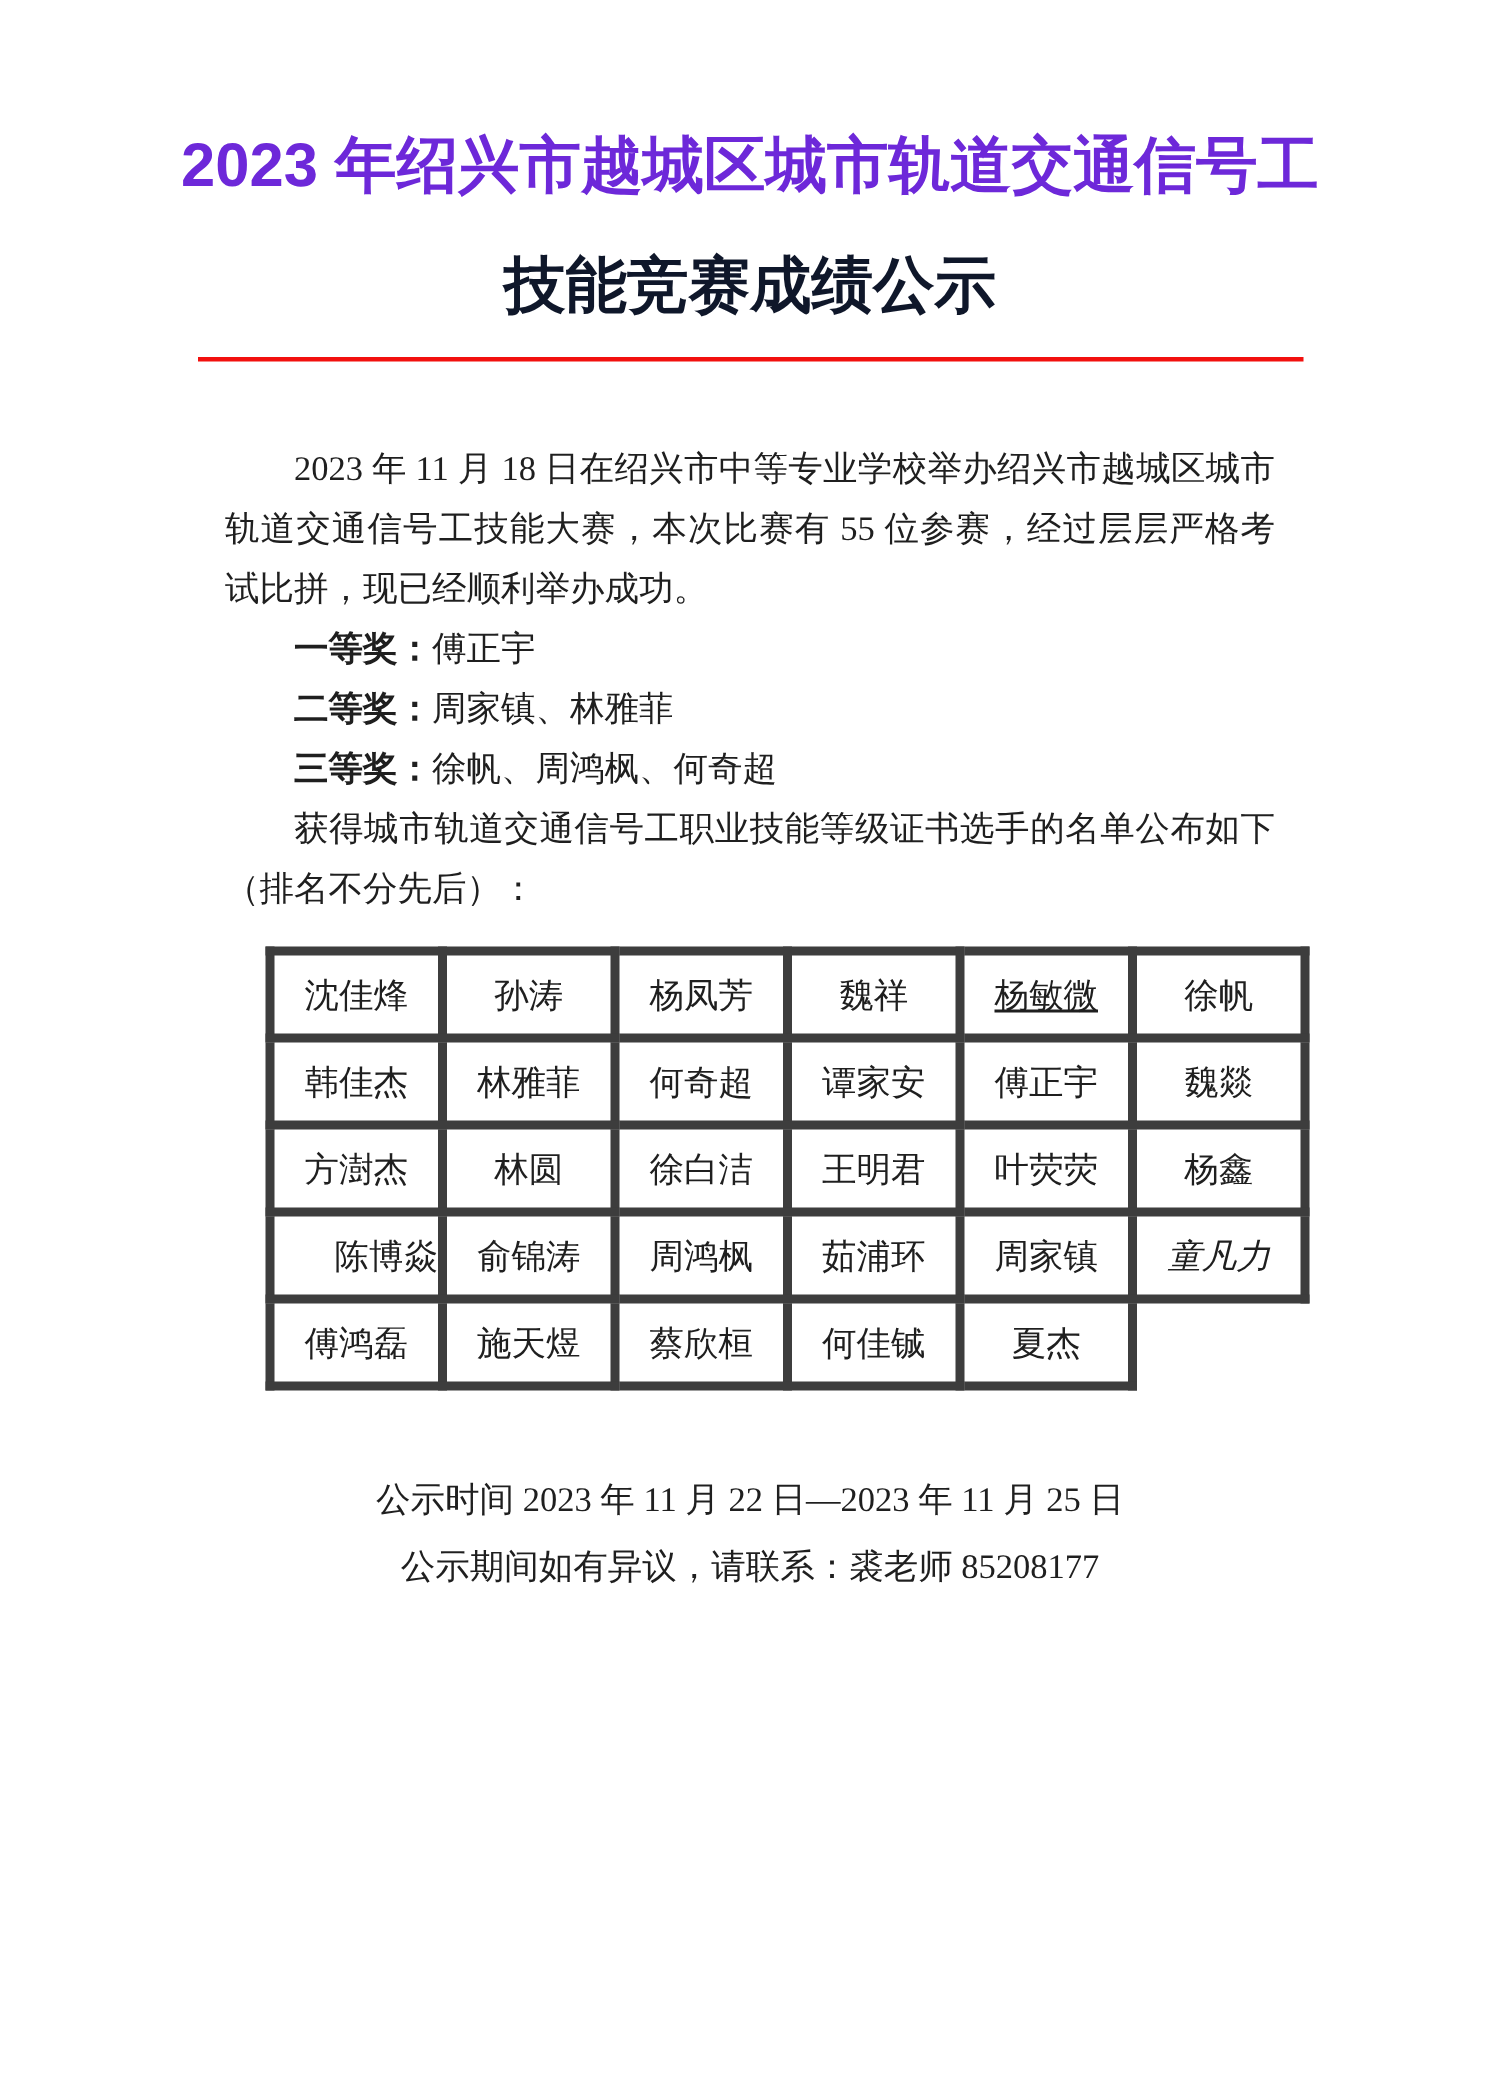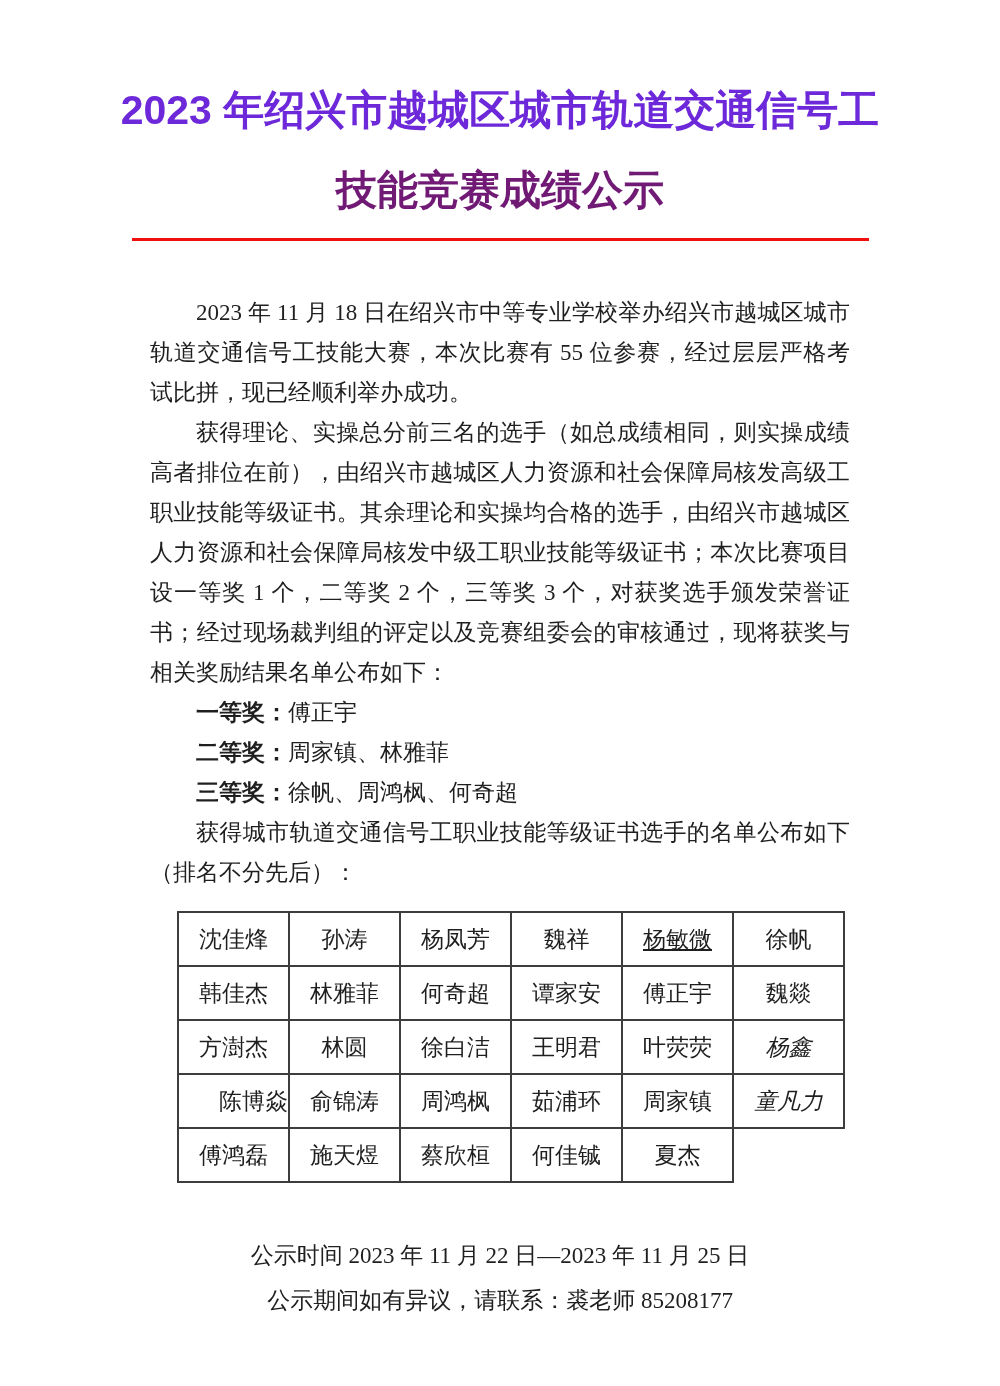--- a/index.html
+++ b/index.html
@@ -41,47 +41,46 @@
   .award-label { font-weight: bold; }
   .results-table {
     border-collapse: collapse;
     margin: 18px 0 0 177px;
     table-layout: fixed;
   }
   .results-table td {
     width: 109px;
     height: 52px;
     padding: 0;
-    border: 2px solid #15803d;
+    border: 6px solid #15803d;
     text-align: center;
     vertical-align: middle;
     font-size: 23px;
   }
   .results-table td.ghost { border: none; }
   .footer-block {
     margin-top: 50px;
     text-align: center;
     font-size: 23px;
     line-height: 45px;
   }
 </style>
 </head>
 <body>
 
 <div class="page">
 
   <div class="title-block">
     <div class="title-line" style="color: #6d28d9;">2023 年绍兴市越城区城市轨道交通信号工</div>
-    <div class="title-line" style="color: #701a75;">技能竞赛成绩公示</div>
+    <div class="title-line" style="color: #0f172a;">技能竞赛成绩公示</div>
   </div>
   <div class="title-rule" style="background: rgb(242, 16, 14);"></div>
 
   <div class="body-text">
     <p class="para">2023 年 11 月 18 日在绍兴市中等专业学校举办绍兴市越城区城市轨道交通信号工技能大赛，本次比赛有 55 位参赛，经过层层严格考试比拼，现已经顺利举办成功。</p>
-    <p class="para">获得理论、实操总分前三名的选手（如总成绩相同，则实操成绩高者排位在前），由绍兴市越城区人力资源和社会保障局核发高级工职业技能等级证书。其余理论和实操均合格的选手，由绍兴市越城区人力资源和社会保障局核发中级工职业技能等级证书；本次比赛项目设一等奖 1 个，二等奖 2 个，三等奖 3 个，对获奖选手颁发荣誉证书；经过现场裁判组的评定以及竞赛组委会的审核通过，现将获奖与相关奖励结果名单公布如下：</p>
 
     <div class="para"><span class="award-label">一等奖：</span><span>傅正宇</span></div>
     <div class="para"><span class="award-label">二等奖：</span><span>周家镇、林雅菲</span></div>
     <div class="para"><span class="award-label">三等奖：</span><span>徐帆、周鸿枫、何奇超</span></div>
 
     <p class="para">获得城市轨道交通信号工职业技能等级证书选手的名单公布如下（排名不分先后）：</p>
   </div>
 
   <table class="results-table">
     <tbody>
@@ -100,21 +99,21 @@
         <td style="border-color: rgb(61, 61, 61); margin-top: 24px;">谭家安</td>
         <td style="border-color: rgb(61, 61, 61);">傅正宇</td>
         <td style="border-color: rgb(61, 61, 61);">魏燚</td>
       </tr>
       <tr>
         <td style="border-color: rgb(61, 61, 61);">方澍杰</td>
         <td style="border-color: rgb(61, 61, 61);">林圆</td>
         <td style="border-color: rgb(61, 61, 61);">徐白洁</td>
         <td style="border-color: rgb(61, 61, 61);">王明君</td>
         <td style="border-color: rgb(61, 61, 61);">叶荧荧</td>
-        <td style="border-color: rgb(61, 61, 61); font-style: italic;">杨鑫</td>
+        <td style="border-color: rgb(61, 61, 61);">杨鑫</td>
       </tr>
       <tr>
         <td style="border-color: rgb(61, 61, 61); text-align: right;">陈博焱</td>
         <td style="border-color: rgb(61, 61, 61);">俞锦涛</td>
         <td style="border-color: rgb(61, 61, 61);">周鸿枫</td>
         <td style="border-color: rgb(61, 61, 61);">茹浦环</td>
         <td style="border-color: rgb(61, 61, 61);">周家镇</td>
         <td style="border-color: rgb(61, 61, 61); font-style: italic;">童凡力</td>
       </tr>
       <tr>

